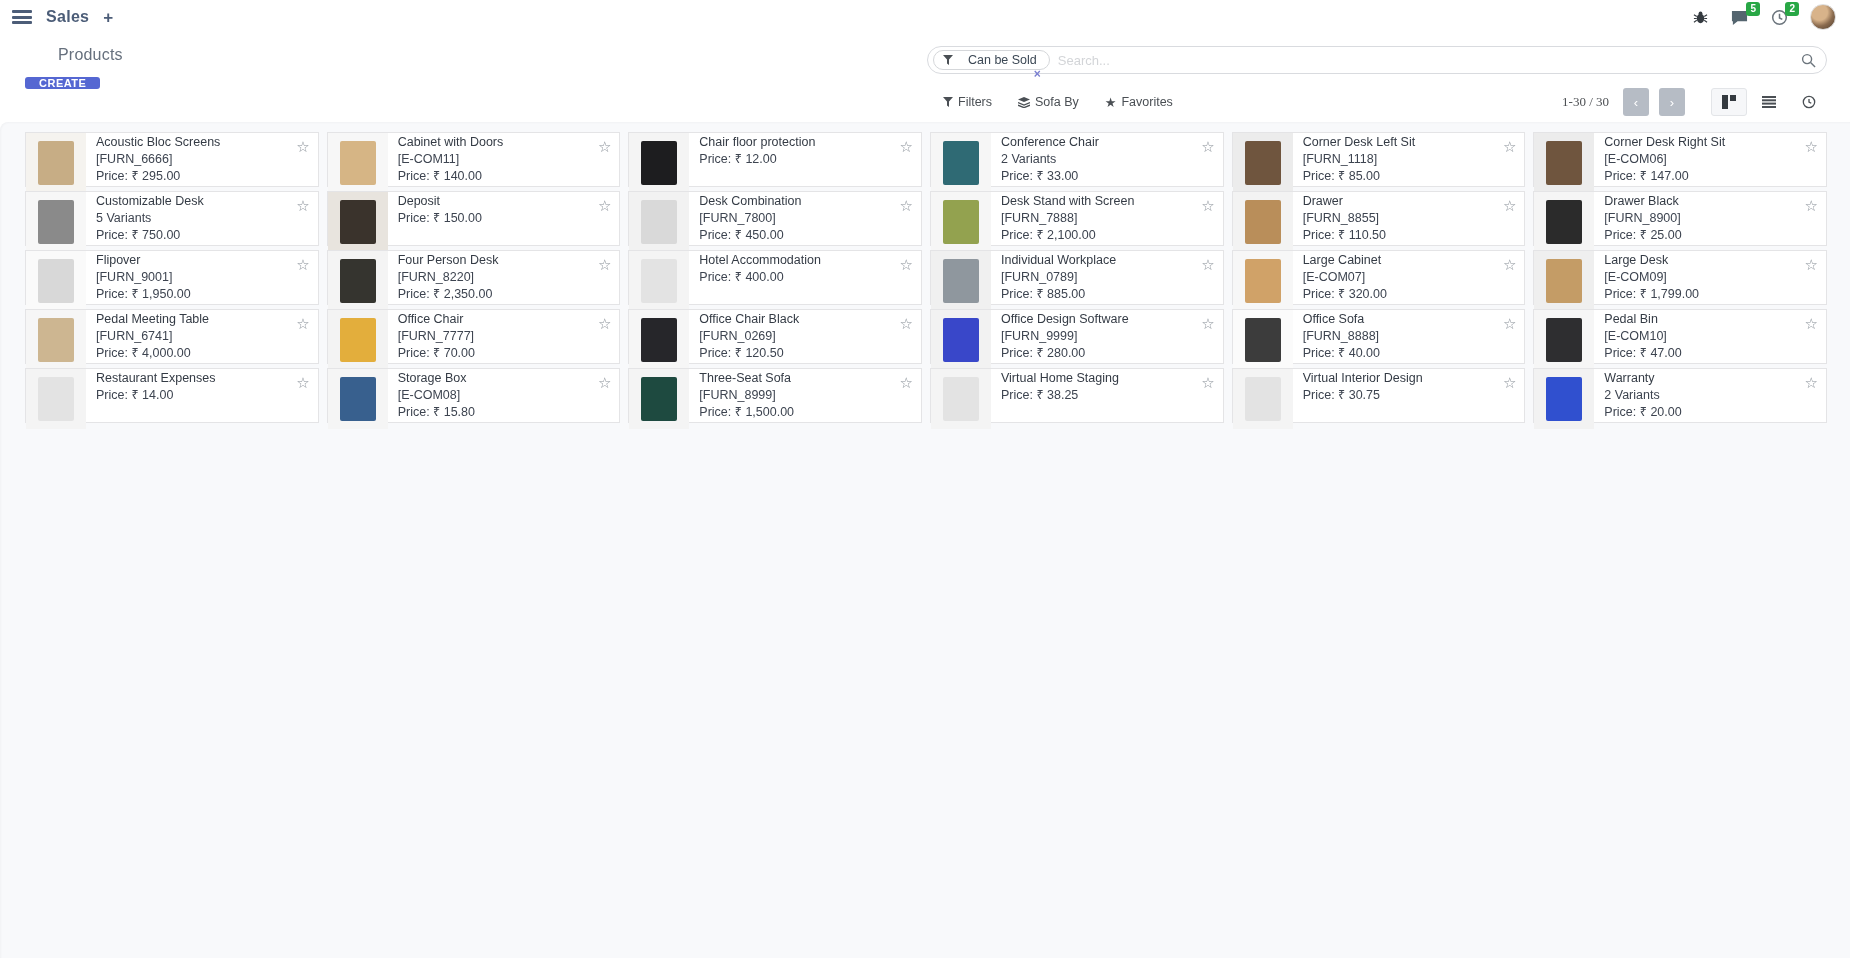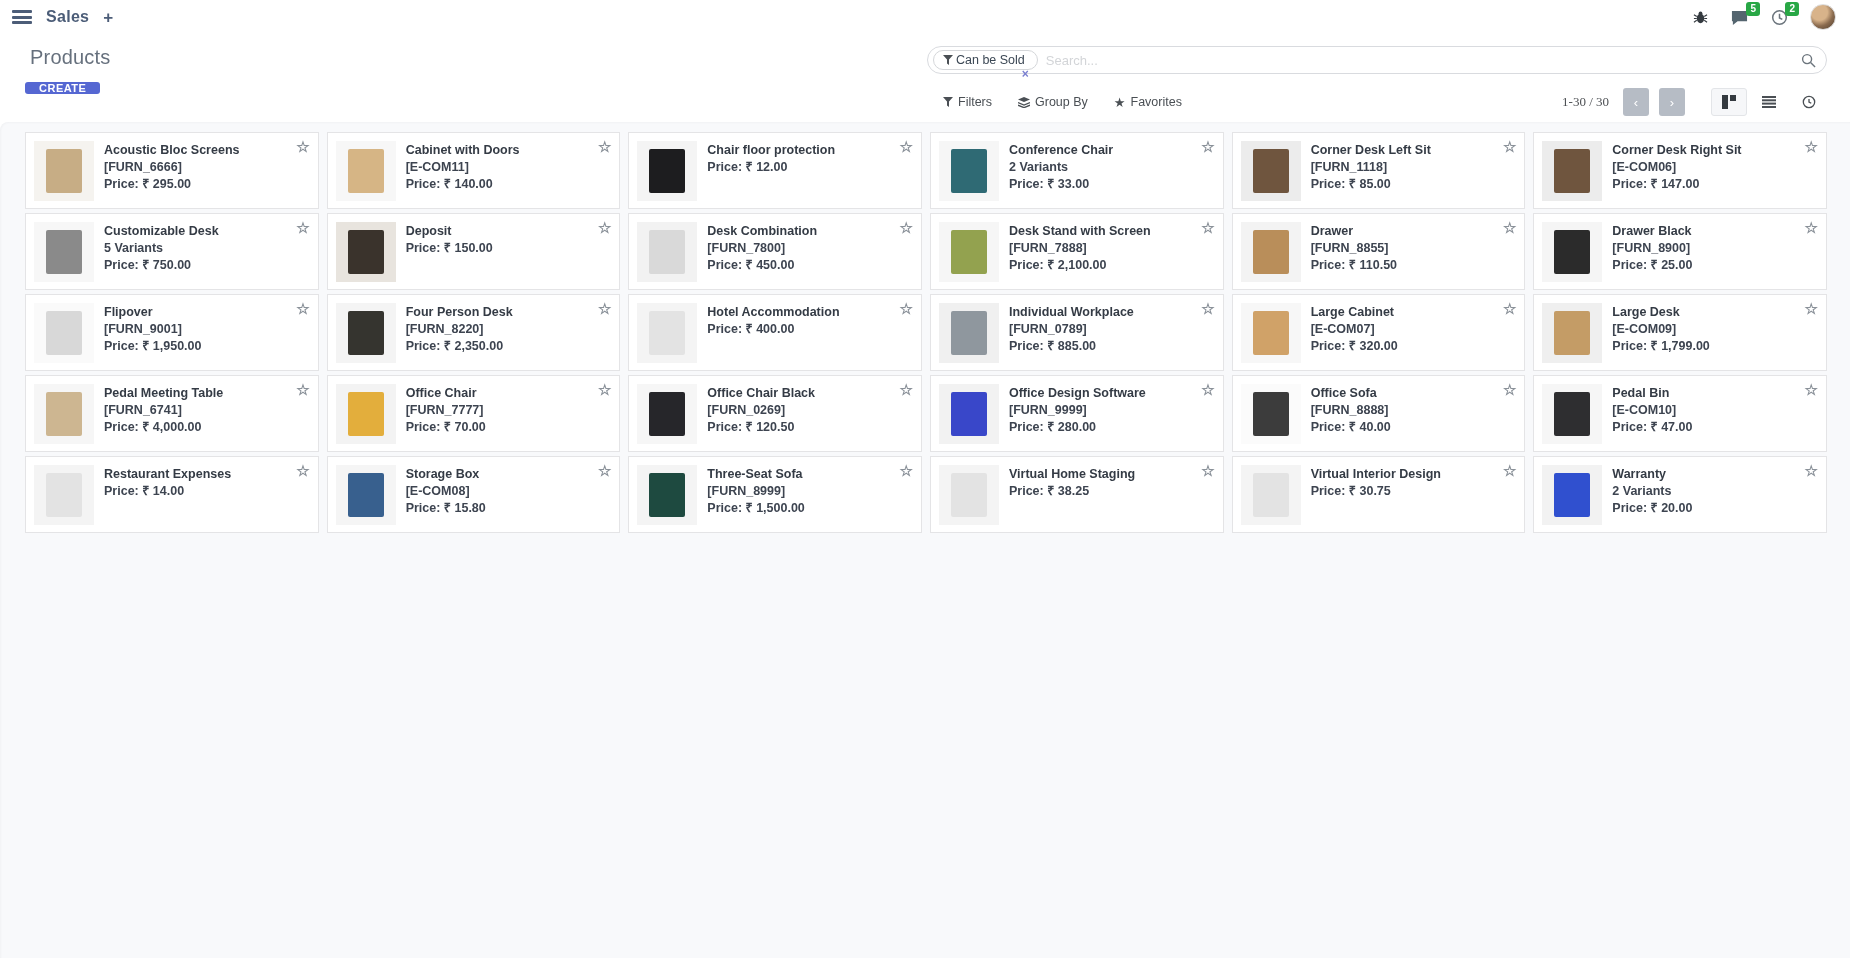--- a/index.html
+++ b/index.html
@@ -12,44 +12,44 @@
   .hamburger span { display:block; height:3px; background:#4c5d78; border-radius:1px; }
   .app-name { font-size:16px; color:#4c5d78; font-weight:600; letter-spacing:.3px; }
   .plus-btn { font-size:17px; color:#4c5d78; font-weight:700; cursor:pointer; line-height:1; }
   .tb-right { display:flex; align-items:center; gap:22px; }
   .tb-icon { position:relative; display:flex; align-items:center; cursor:pointer; }
   .badge { position:absolute; top:-7px; right:-11px; background:#28a745; color:#fff; font-size:10px; font-weight:700; padding:1px 4px; border-radius:3px; line-height:12px; }
   .avatar { width:26px; height:26px; border-radius:50%; background:radial-gradient(circle at 35% 30%, #d8b38a 0 35%, #8a6b4f 60%, #4c3a2a 100%); border:1px solid #ddd; }
 
   
   .control-panel { background:#fff; display:flex; justify-content:space-between; align-items:flex-start; padding:12px 23px 6px 30px; }
-  .page-title { font-size:20px; color:#66707d; letter-spacing:.2px; }
+  .page-title { font-size:16px; color:#66707d; letter-spacing:.2px;margin-left:28px; }
   .create-btn { margin-top:13px; margin-left:-5px; background:#5567d2; color:#fff; border:none; border-radius:3px; font-size:11px; font-weight:700; letter-spacing:.5px; padding:0 14px; cursor:pointer; font-family:"Liberation Sans",sans-serif; }
   .cp-right { width:900px; }
   .searchbox { position:relative; display:flex; align-items:center; border:1px solid #d9dbdf; border-radius:14px; background:#fff; height:28px; padding:0 10px 0 5px; }
-  .facet { position:relative; display:flex; align-items:center; gap:3px; border:1px solid #d5d7da; border-radius:13px; padding:2px 12px 2px 9px; background:#fff; }
+  .facet { position:relative; display:flex; align-items:center; gap:15px; border:1px solid #d5d7da; border-radius:13px; padding:2px 12px 2px 9px; background:#fff; }
   .facet-label { font-size:12.5px; color:#3b4754; white-space:nowrap; }
   .facet-close { position:absolute; right:8px; bottom:-12px; color:#7a7fd0; font-size:12px; font-weight:700; cursor:pointer; }
   .search-input { flex:1; border:none; outline:none; font-size:13px; color:#333; margin-left:8px; font-family:"Liberation Sans",sans-serif; background:transparent; }
   .search-input::placeholder { color:#d3d5d8; }
   .search-mag { margin-left:6px; cursor:pointer; display:flex; }
   .cp-row2 { display:flex; justify-content:space-between; align-items:center; margin-top:14px; }
   .fgf { display:flex; align-items:center; gap:26px; padding-left:16px; }
   .fgf-item { display:flex; align-items:center; gap:5px; font-size:12.5px; color:#4a4f54; cursor:pointer; }
   .pager-area { display:flex; align-items:center; gap:10px; }
   .pager-text { font-size:13px; color:#4c4f53; margin-right:4px;font-family:Liberation Serif, serif; }
   .pager-btn { width:26px; height:28px; background:#b6bcc5; border:none; border-radius:3px; color:#fff; font-size:13px; cursor:pointer; display:flex; align-items:center; justify-content:center; }
   .switcher { display:flex; align-items:center; gap:4px; margin-left:16px; }
   .sw-btn { padding:6px 10px; border-radius:3px; display:flex; align-items:center; cursor:pointer; border:1px solid transparent; }
   .sw-btn.active { background:#f6f7f9; border-color:#e3e5e8; }
 
   
   .content { background:#f8f9fb; height:836px; border-radius:8px 0 0 0; box-shadow:inset 1px 1px 2px rgba(0,0,0,.03); padding:10px 23px 0 25px; }
   .grid { display:grid; grid-template-columns:repeat(6,1fr); gap:4px 8px; }
-  .card { position:relative; background:#fff; border:1px solid #e4e4e6; height:77px; padding:8px; display:flex; gap:10px; cursor:pointer;font-weight:bold; }
+  .card { position:relative; background:#fff; border:1px solid #e4e4e6; height:55px; padding:0; display:flex; gap:10px; cursor:pointer; }
   .thumb { width:60px; height:60px; flex:none; display:flex; align-items:center; justify-content:center; }
   .thumb-shape { width:36px; height:44px; border-radius:2px; }
   .card-body { padding-top:1px; }
   .card-line { font-size:12.5px; color:#3d4450; line-height:17px; white-space:nowrap; }
   .card-title { color:#343b45; }
   .star { position:absolute; top:6px; right:8px; font-size:15px; color:#8a9199; cursor:pointer; line-height:1; }
   .bottom-strip { height:18px; background:#fff; }
 
   svg { display:block; }
 </style>
@@ -122,21 +122,21 @@
               <path d="M0 0h10L6 4.5V10L4 8.5V4.5z" fill="#4a4f54"></path>
             </svg>
           <span>Filters</span>
         </div>
         <div class="fgf-item">
           <svg width="12" height="11" viewBox="0 0 12 11">
               <path d="M6 0l6 2.5L6 5 0 2.5z" fill="#4a4f54"></path>
               <path d="M0 5.5l6 2.5 6-2.5" fill="none" stroke="#4a4f54" stroke-width="1.3"></path>
               <path d="M0 8.2l6 2.5 6-2.5" fill="none" stroke="#4a4f54" stroke-width="1.3"></path>
             </svg>
-          <span>Group By</span>
+          <span>Sofa By</span>
         </div>
         <div class="fgf-item">
           <span style="font-size:13px;color:#4a4f54;">★</span>
           <span>Favorites</span>
         </div>
       </div>
       <div class="pager-area">
         <span class="pager-text">1-30 / 30</span>
         <button class="pager-btn">‹</button>
         <button class="pager-btn">›</button>

